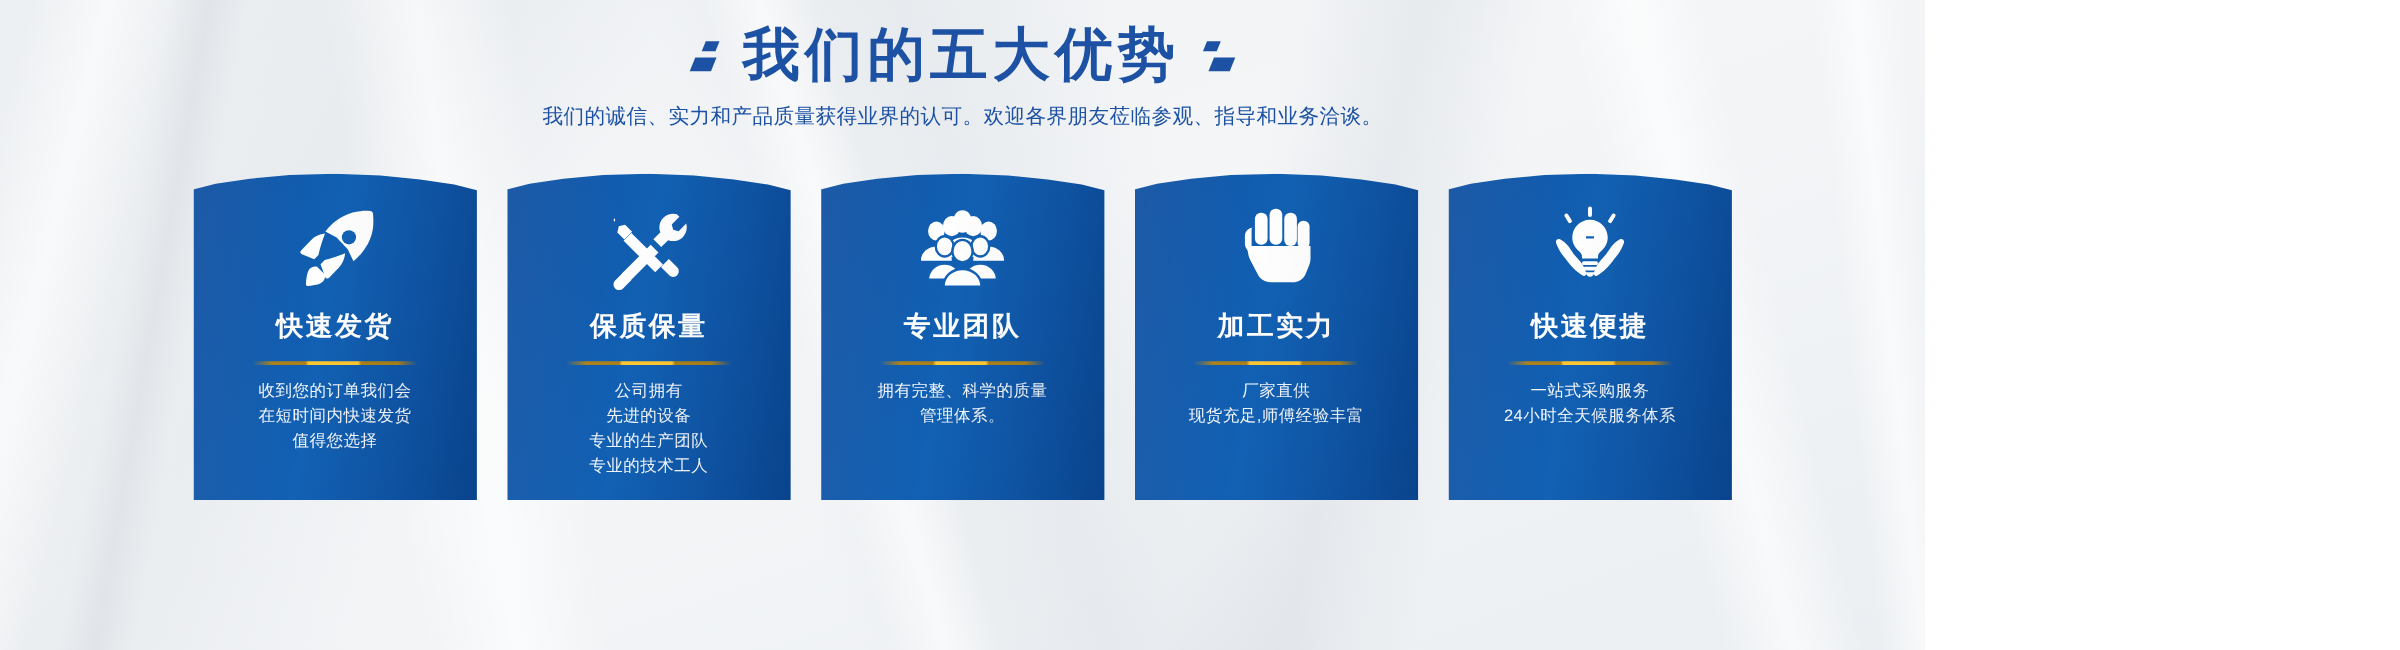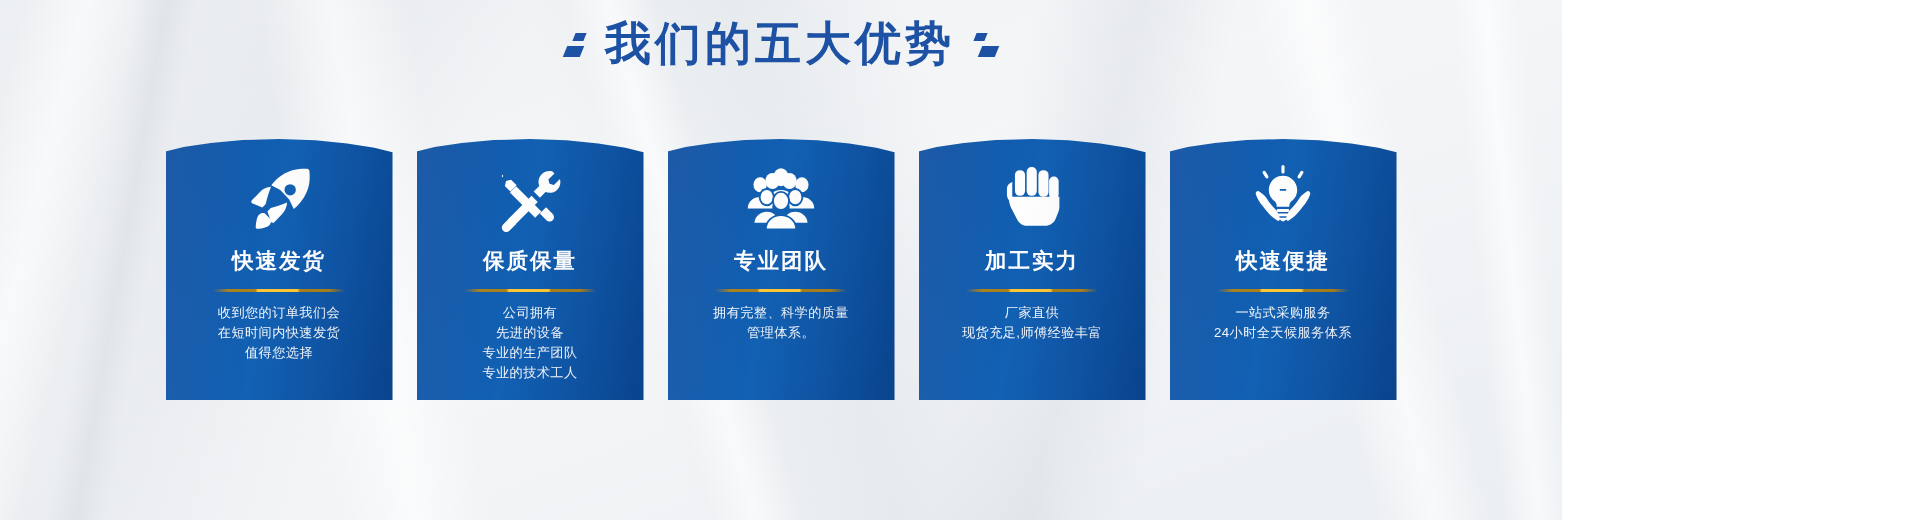--- a/index.html
+++ b/index.html
@@ -16,21 +16,20 @@
   .banner {
     position: relative;
     width: 1540px;
     height: 520px;
     background:
       linear-gradient(115deg, rgba(255,255,255,0) 0%, rgba(226,230,234,0.55) 18%, rgba(255,255,255,0) 30%),
       linear-gradient(72deg, rgba(255,255,255,0) 40%, rgba(221,226,231,0.5) 52%, rgba(255,255,255,0) 62%),
       linear-gradient(160deg, rgba(236,239,242,0.8) 0%, rgba(252,252,253,0.2) 45%, rgba(233,237,241,0.75) 100%),
       #f2f4f6;
     overflow: hidden;
-    padding-left: 22px;
   }
 
   
   .bg-streaks {
     position: absolute;
     inset: 0;
     pointer-events: none;
   }
   .streak {
     position: absolute;
@@ -192,20 +191,21 @@
       <span class="deco left">
         <i></i>
           <i></i>
       </span>
       <span class="title">我们的五大优势</span>
       <span class="deco right">
         <i></i>
           <i></i>
       </span>
     </div>
+    <div class="subtitle">我们的诚信、实力和产品质量获得业界的认可。欢迎各界朋友莅临参观、指导和业务洽谈。</div>
   </div>
 
   <div class="cards">
 
     <div class="card">
       <div class="icon-wrap">
         <svg width="70" height="70" viewBox="0 0 64 64" fill="#fff" aria-hidden="true">
           <path d="M50.5 4.5c-7.5.6-14.6 4-20.4 9.3-1.9 1.7-3.6 3.6-5.2 5.6l8.3 4.4 8.1 8.6 4.2 8.7c2-1.7 3.9-3.5 5.6-5.5 5.3-6 8.5-13.4 8.9-21.1.1-2.9.1-5.6-.2-8.2-.2-1.1-1-1.8-2.1-1.9-2.4-.2-4.8-.2-7.2.1z"></path>
           <circle cx="42.2" cy="23.6" r="5.2" fill="#1261b4"></circle>
           <path d="M24.7 20.9c-3.8.3-7.4 1.9-10.1 4.7l-7.4 7.6c-.9.9-.6 2.4.6 2.9l9 3.6 3.1-3.2c1.2-5.6 3-10.8 4.8-15.6z"></path>

